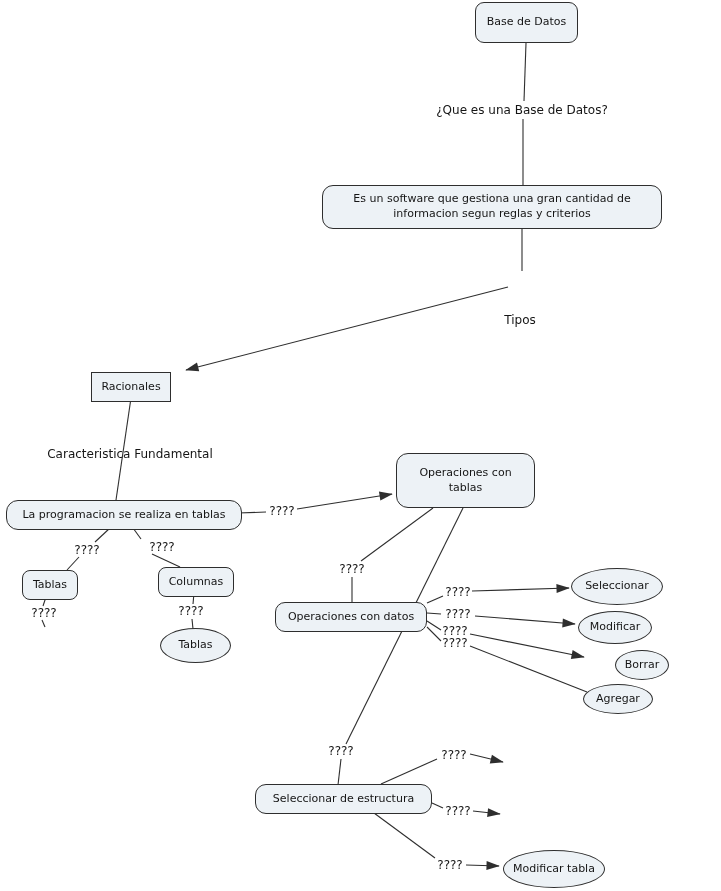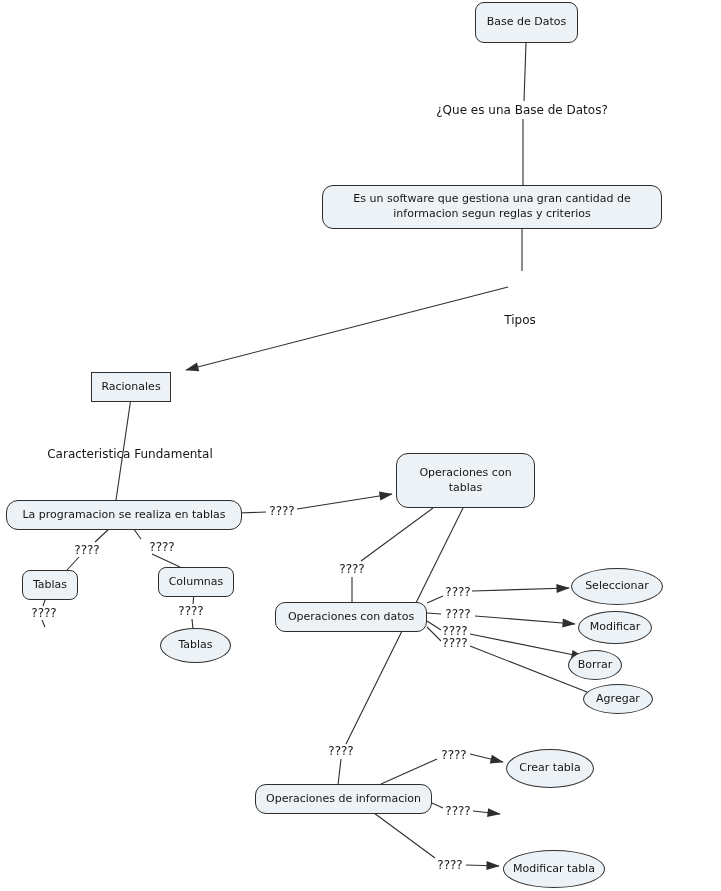--- a/index.html
+++ b/index.html
@@ -89,34 +89,33 @@
   <div class="node" style="left:6px;top:500px;width:236px;height:28px;border-radius:12px;white-space:nowrap;">La programacion se realiza en tablas</div>
 
   <div class="node" style="left:396px;top:453px;width:139px;height:55px;border-radius:12px;">Operaciones con tablas</div>
 
   <div class="node" style="left:22px;top:570px;width:56px;height:24px;border-radius:8px;">Tablas</div>
 
   <div class="node" style="left:158px;top:567px;width:76px;height:26px;border-radius:8px;">Columnas</div>
 
   <div class="node" style="left:275px;top:602px;width:152px;height:27px;border-radius:10px;white-space:nowrap;text-align:right;">Operaciones con datos</div>
 
-  <div class="node" style="left:255px;top:784px;width:177px;height:29px;border-radius:11px;white-space:nowrap;">Operaciones de informacion</div>
+  <div class="node" style="left:255px;top:784px;width:177px;height:29px;border-radius:11px;white-space:nowrap;">Seleccionar de estructura</div>
 
 
   <div class="node ellipse" style="left:160px;top:628px;width:71px;height:35px;">Tablas</div>
 
   <div class="node ellipse" style="left:571px;top:568px;width:92px;height:37px;">Seleccionar</div>
 
   <div class="node ellipse" style="left:578px;top:611px;width:74px;height:33px;">Modificar</div>
 
-  <div class="node ellipse" style="left:568px;top:650px;width:54px;height:28px;text-align:center;">Borrar</div>
+  <div class="node ellipse" style="left:615px;top:650px;width:54px;height:28px;text-align:center;">Borrar</div>
 
   <div class="node ellipse" style="left:583px;top:684px;width:70px;height:29px;">Agregar</div>
 
-  <div class="node ellipse" style="left:506px;top:749px;width:88px;height:39px;">Crear tabla</div>
 
 
   <div class="node ellipse" style="left:503px;top:850px;width:102px;height:38px;">Modificar tabla</div>
 
   <div class="lbl" style="left:522px;top:110px;">¿Que es una Base de Datos?</div>
 
   <div class="lbl" style="left:520px;top:280px;margin-top:40px;">Tipos</div>
 
   <div class="lbl" style="left:130px;top:454px;">Caracteristica Fundamental</div>
 

